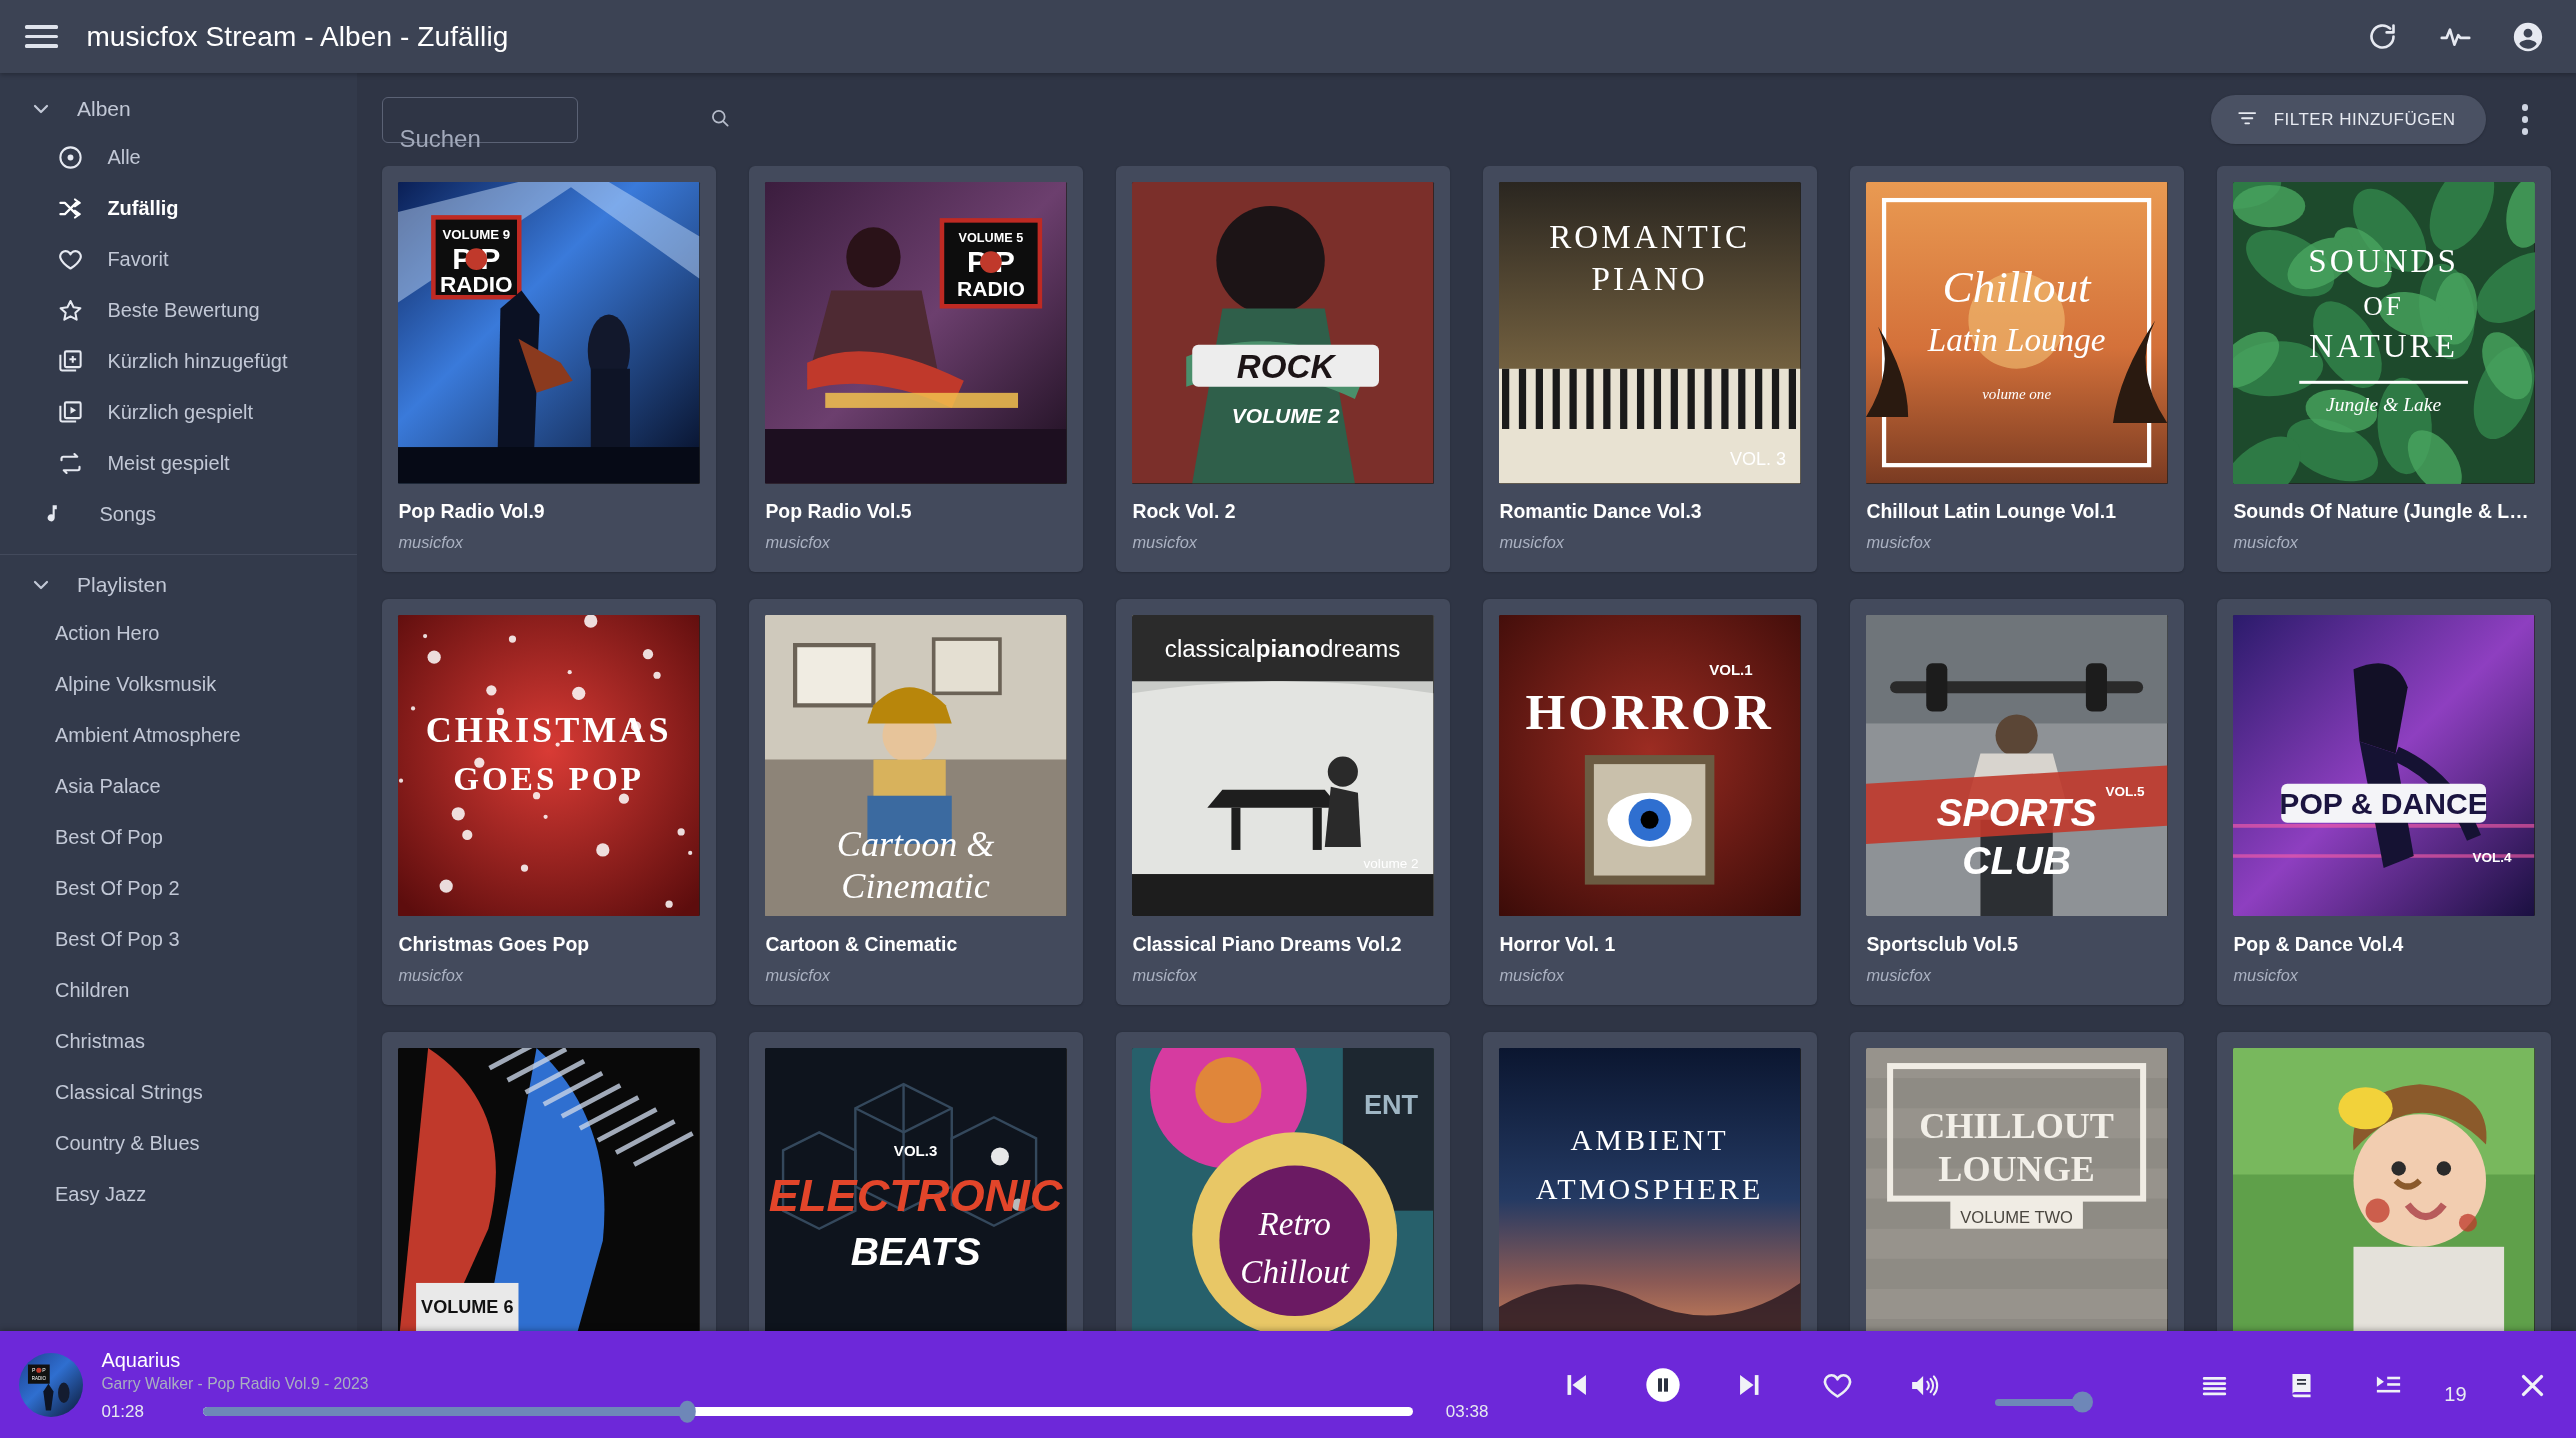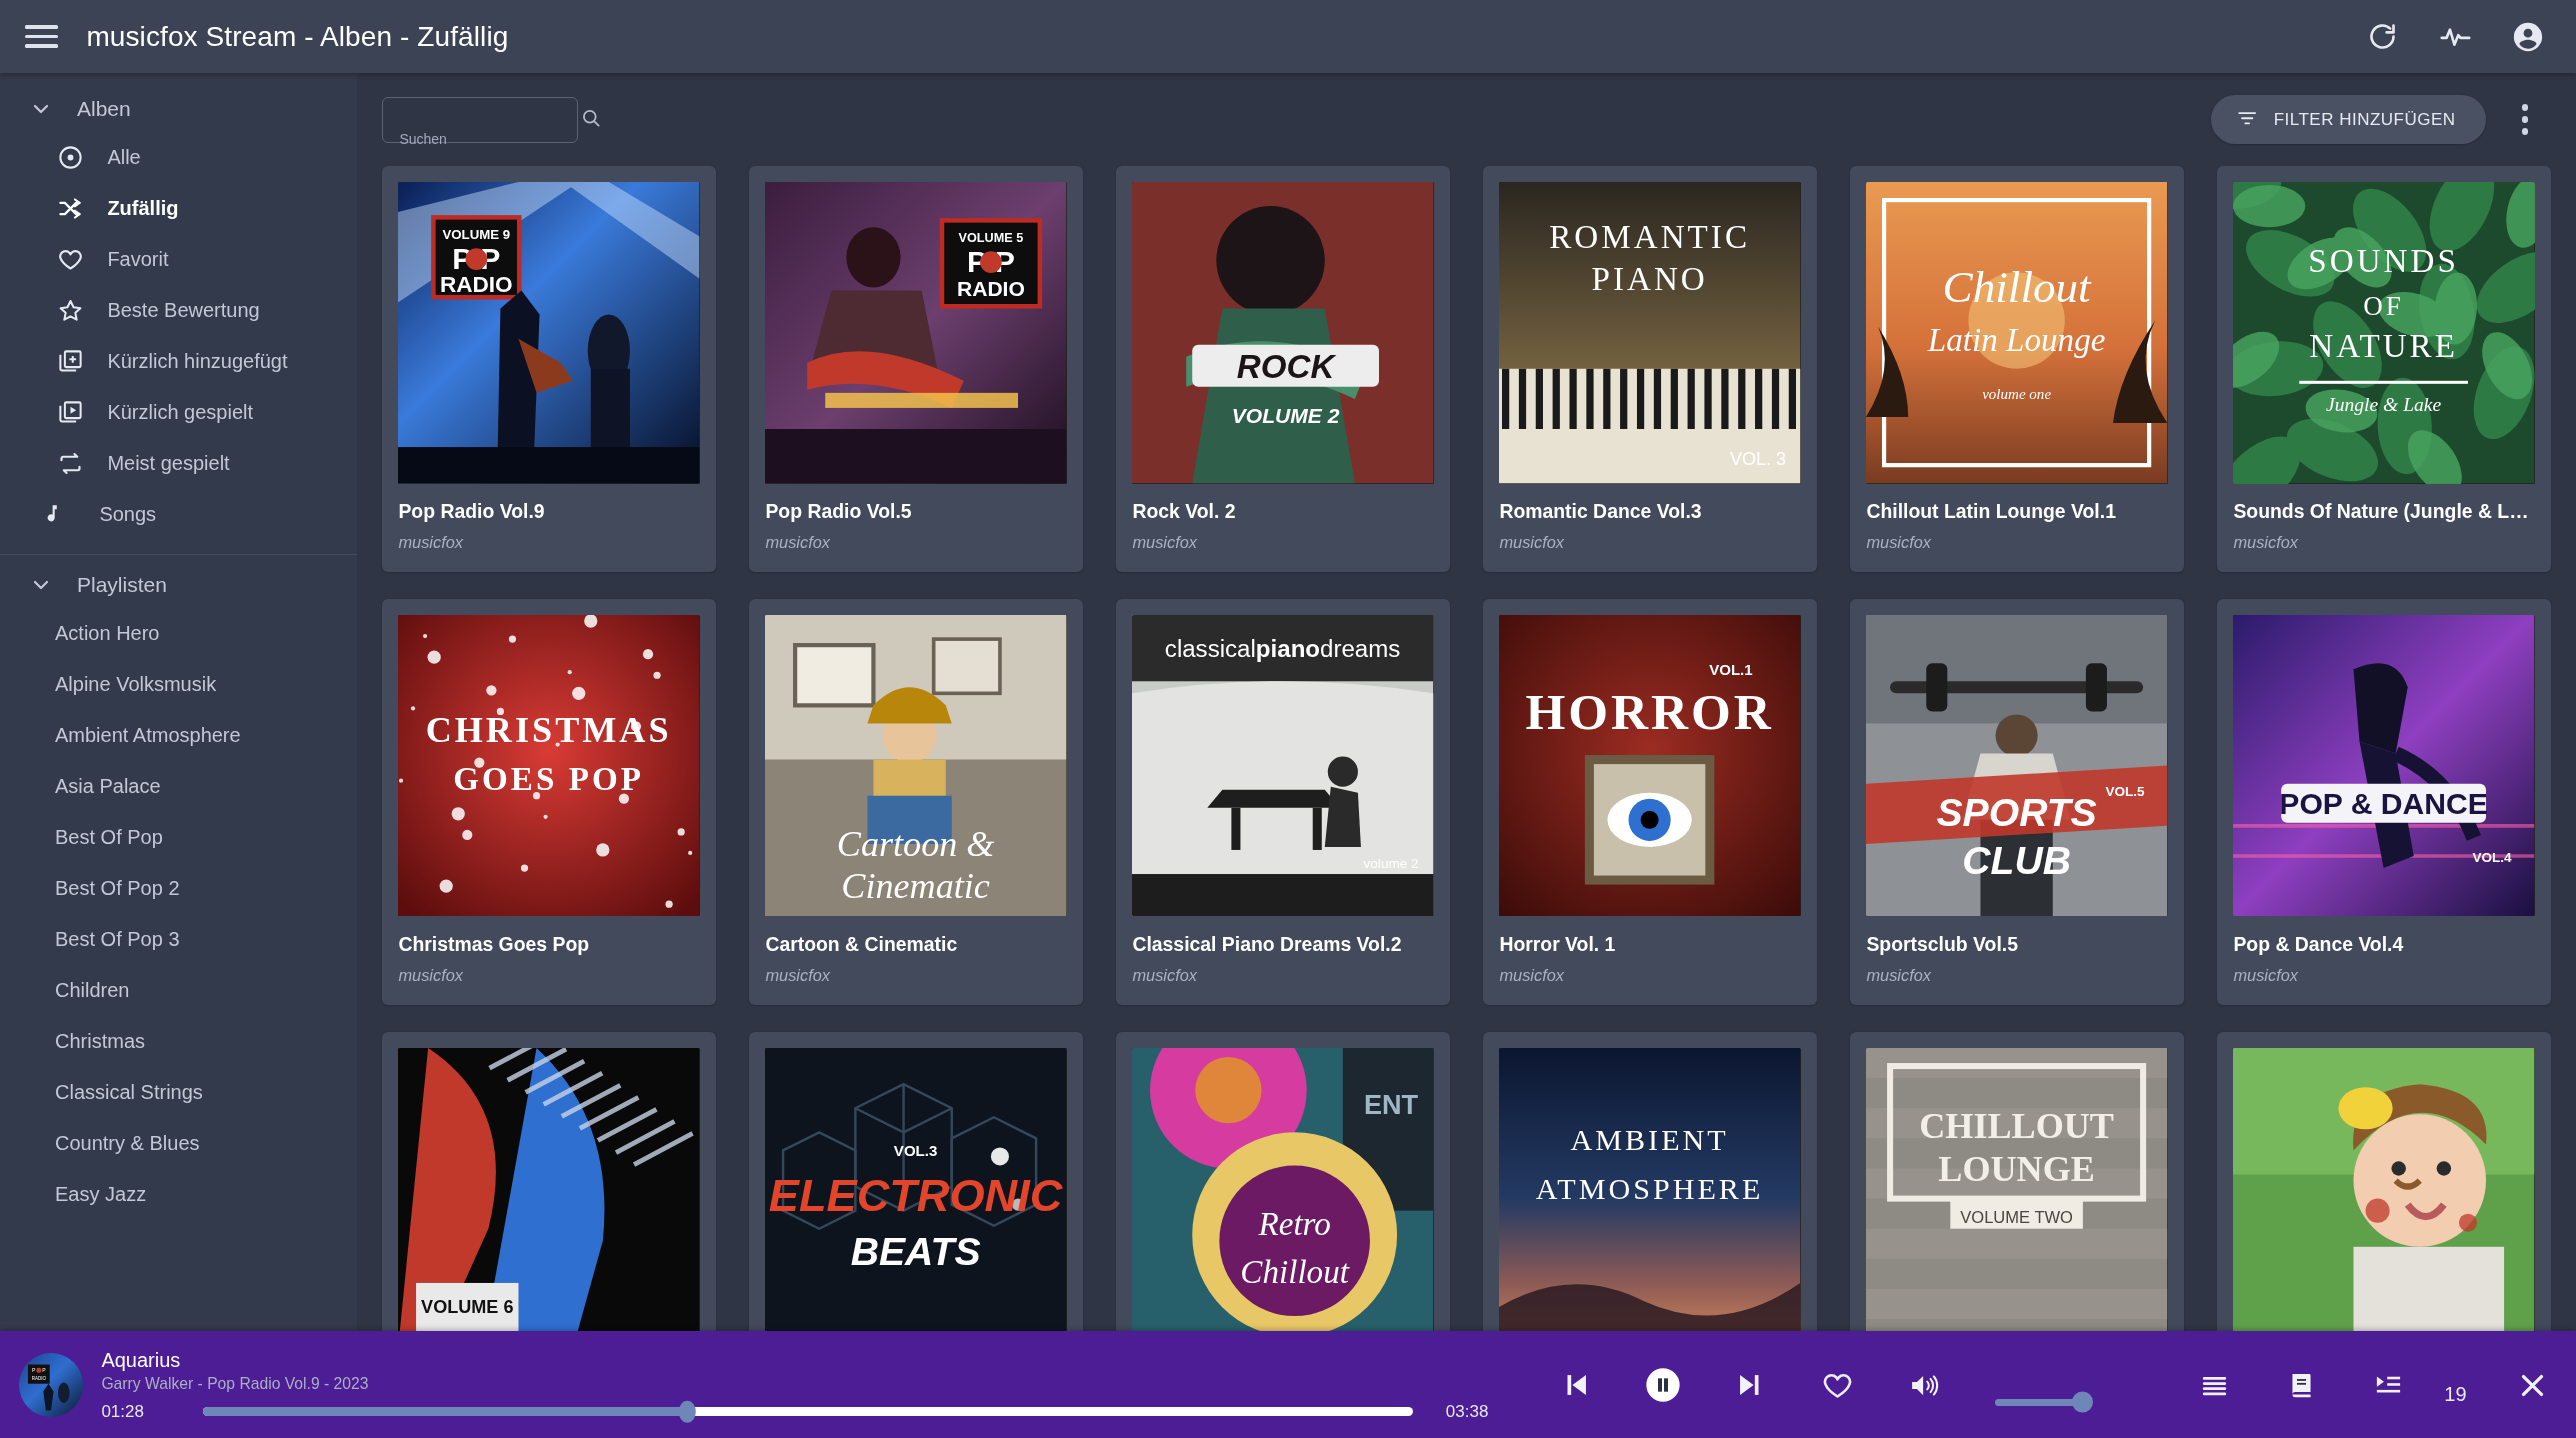--- a/index.html
+++ b/index.html
@@ -61,21 +61,21 @@
 
   
   .main { flex: 1; min-width: 0; display:flex; flex-direction: column; background: #2f3545; position: relative;}
   .main-toolbar { height: 93px; min-height:93px; display:flex; align-items:center; padding: 0 34px 0 25px; }
   .searchbox {
     width: 196px; height: 46px; border: 0.7px solid #5b6275; border-radius: 6px;
     display:flex; align-items:center; padding: 0 13.4px 0 16.4px; background: transparent; cursor: text;
   }
   .searchbox input {
     flex:1; background: transparent; border:0; outline:0;
-    font-family:"Liberation Sans", sans-serif; font-size: 14px; color: #e2e6ee; margin-top: 38px;
+    font-family:"Liberation Sans", sans-serif; font-size: 24px; color: #e2e6ee; margin-top: 38px;
   }
   .searchbox input::placeholder { color: #a2a9ba; }
   .toolbar-right { margin-left:auto; display:flex; align-items:center; gap: 22.4px; }
   .filter-btn {
     height: 49px; border-radius: 24.6px; background: #4a5163;
     display:flex; align-items:center; gap: 15px; padding: 0 30px 0 25px; cursor:pointer;
     box-shadow: 0 0.7px 2.2px rgba(0,0,0,.25);
   }
   .filter-btn .txt { font-size: 17px; letter-spacing: 0.5px; color: #e7eaf1; }
   .kebab { width: 34px; height: 43px; display:flex; flex-direction:column; align-items:center; justify-content:center; gap:5.2px; cursor:pointer; }
@@ -94,21 +94,21 @@
   }
   .cover { width: 100%; aspect-ratio: 1/1; border-radius: 1.5px; overflow:hidden; position: relative; background:#222; }
   .cover svg { display:block; width:100%; height:100%; }
   .card-title { margin-top: 16.4px; font-size: 19.4px; font-weight: 700; color: #ffffff;
     white-space: nowrap; overflow:hidden; text-overflow: ellipsis; }
   .card-sub { margin-top: 10.4px; font-size: 16.4px; color: #aab1c1; white-space:nowrap; overflow:hidden; text-overflow: ellipsis; font-style: italic;}
 
   
   .player {
     position:absolute; left:0; right:0; bottom:0; height: 108px;
-    background: #4c1d95; display:flex; align-items:center; padding: 0 22.4px 0 19.4px; z-index: 40;
+    background: #6d28d9; display:flex; align-items:center; padding: 0 22.4px 0 19.4px; z-index: 40;
     box-shadow: 0 -1.5px 6px rgba(0,0,0,.3);
   }
   .pl-art { width: 64px; height: 64px; border-radius: 50%; overflow:hidden; flex:0 0 auto; margin-right: 18px; }
   .pl-art svg { width:100%; height:100%; display:block; }
   .pl-info { flex: 1; min-width:0; display:flex; flex-direction:column; justify-content:center; gap: 3px; }
   .pl-title { font-size: 20px; color:#fff; }
   .pl-sub { font-size: 15.7px; color:#a9b0c0; }
   .pl-progress-row { display:flex; align-items:center; gap: 33px; margin-top: 6px; padding-right: 30px;}
   .pl-time { font-size: 17px; color:#e6e9f0; width: 69px; flex:0 0 auto;}
   .pl-time.right { text-align: left; }

